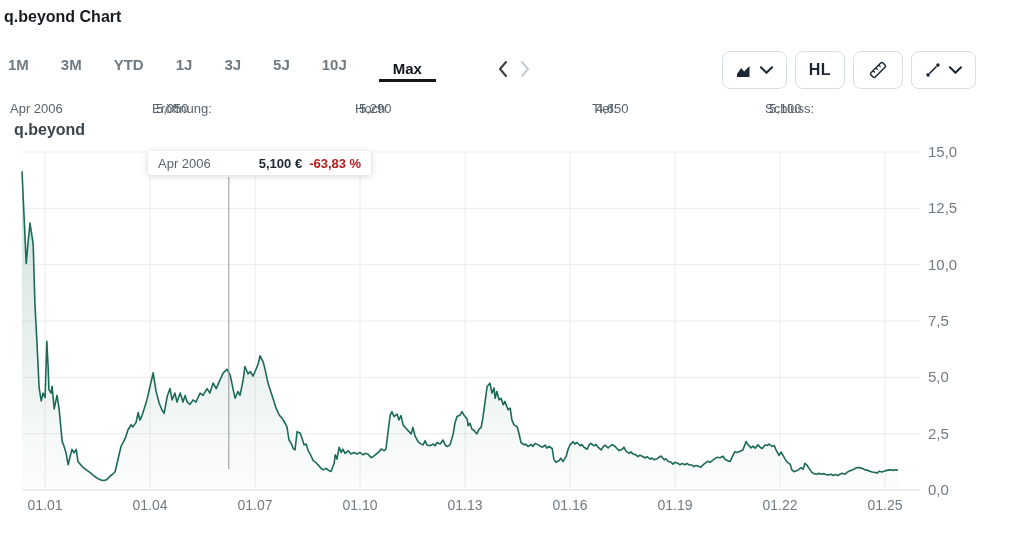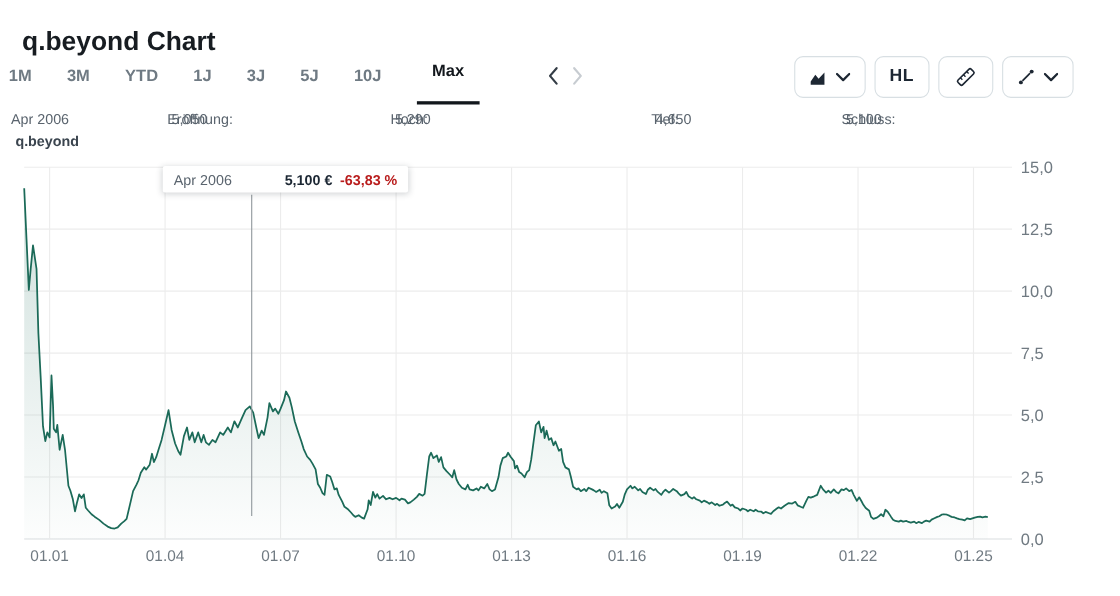--- a/index.html
+++ b/index.html
@@ -1,39 +1,39 @@
 <!DOCTYPE html>
 <html><head>
 <meta charset="utf-8">
 <style>
   html,body{margin:0;padding:0;background:#fff;}
   .app{position:relative;width:1018px;height:542px;background:#fff;overflow:hidden;
        font-family:"Liberation Sans",sans-serif;-webkit-font-smoothing:antialiased;}
-  .page-title{position:absolute;top:8px;left:4px;margin:16px;font-size:24px;font-weight:700;color:#171c21;}
+  .page-title{position:absolute;top:8px;left:4px;margin:0;font-size:16px;font-weight:700;color:#171c21;}
   
   .tabs{position:absolute;top:54px;left:8px;display:flex;gap:32px;align-items:center;}
   .tab{background:none;border:none;padding:2px 0 12px 0;font-family:inherit;font-size:15px;font-weight:700;
        color:#6f7a83;cursor:pointer;}
-  .tab.active{color:#12171c;border-bottom:3px solid #12171c;padding:2px 14px 19px 14px;}
+  .tab.active{color:#12171c;border-bottom:3px solid #12171c;padding:2px 14px 2px 14px;}
   .nav{position:absolute;top:60px;left:497px;display:flex;gap:10px;}
   .nav button{background:none;border:none;padding:0;cursor:pointer;line-height:0;}
   .btns{position:absolute;top:51px;right:42px;display:flex;gap:8px;}
   .tbtn{display:flex;align-items:center;gap:8px;height:38px;padding:0 13px;background:#fff;
         border:1px solid #d8dfe3;border-radius:8px;font-family:inherit;font-size:15px;font-weight:700;
         color:#1d2733;cursor:pointer;line-height:0;}
   .tbtn .lbl{line-height:normal;}
   .hl{font-size:16px;letter-spacing:.5px;}
   .flag{width:22px;height:15px;border-radius:2px;box-shadow:0 0 0 1px #cfd6da;
         background:linear-gradient(#2e2e2e 0 33.3%,#ce2424 33.3% 66.6%,#e9b32b 66.6% 100%);}
   
   .infobar{position:absolute;top:101px;left:0;width:100%;height:16px;font-size:13px;color:#5a646e;}
   .infobar span{position:absolute;top:0;white-space:nowrap;}
   .i0{left:10px;} .i1{left:152px;} .i2{left:355px;} .i3{left:592px;} .i4{left:765px;}
   .stat b{font-weight:400;margin-left:4px;}
-  .series-label{position:absolute;top:121px;left:14px;font-size:13px;font-weight:700;color:#3a444e;}
+  .series-label{position:absolute;top:121px;left:14px;font-size:16px;font-weight:700;color:#3a444e;}
   
   #chart-svg{position:absolute;top:0;left:0;}
   #chart-svg text{font-family:"Liberation Sans",sans-serif;}
   .tooltip{position:absolute;top:151px;left:148px;height:24px;display:flex;align-items:center;gap:7px;
            padding:0 10px;background:#fff;border-radius:2px;box-shadow:0 1px 6px rgba(40,50,60,.22);
            font-size:13px;white-space:nowrap;z-index:3;}
   .tt-date{color:#5a646e;}
   .tt-price{color:#1c2733;font-weight:700;padding-left:41px;}
   .tt-change{color:#b91c1c;font-weight:700;}
 </style>

